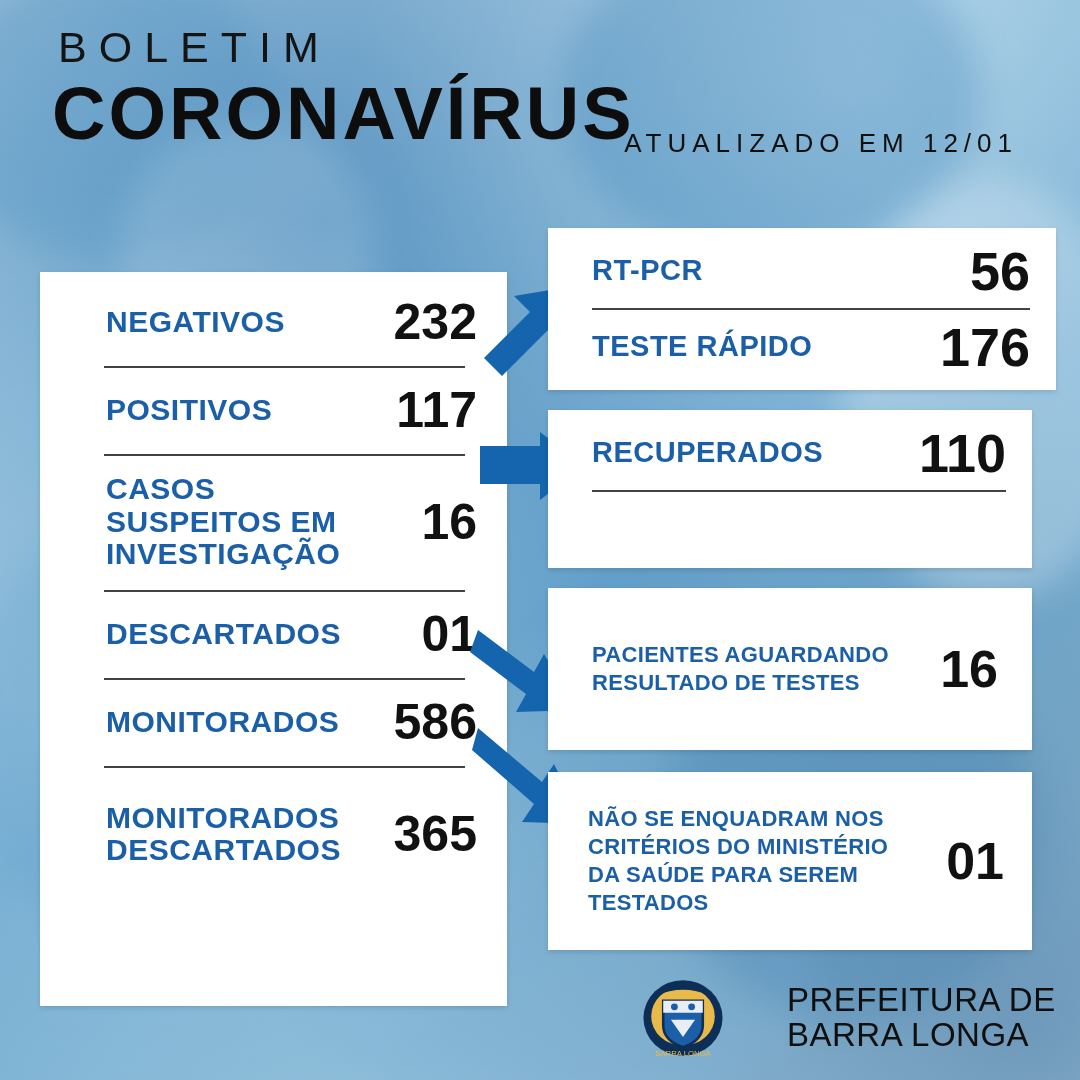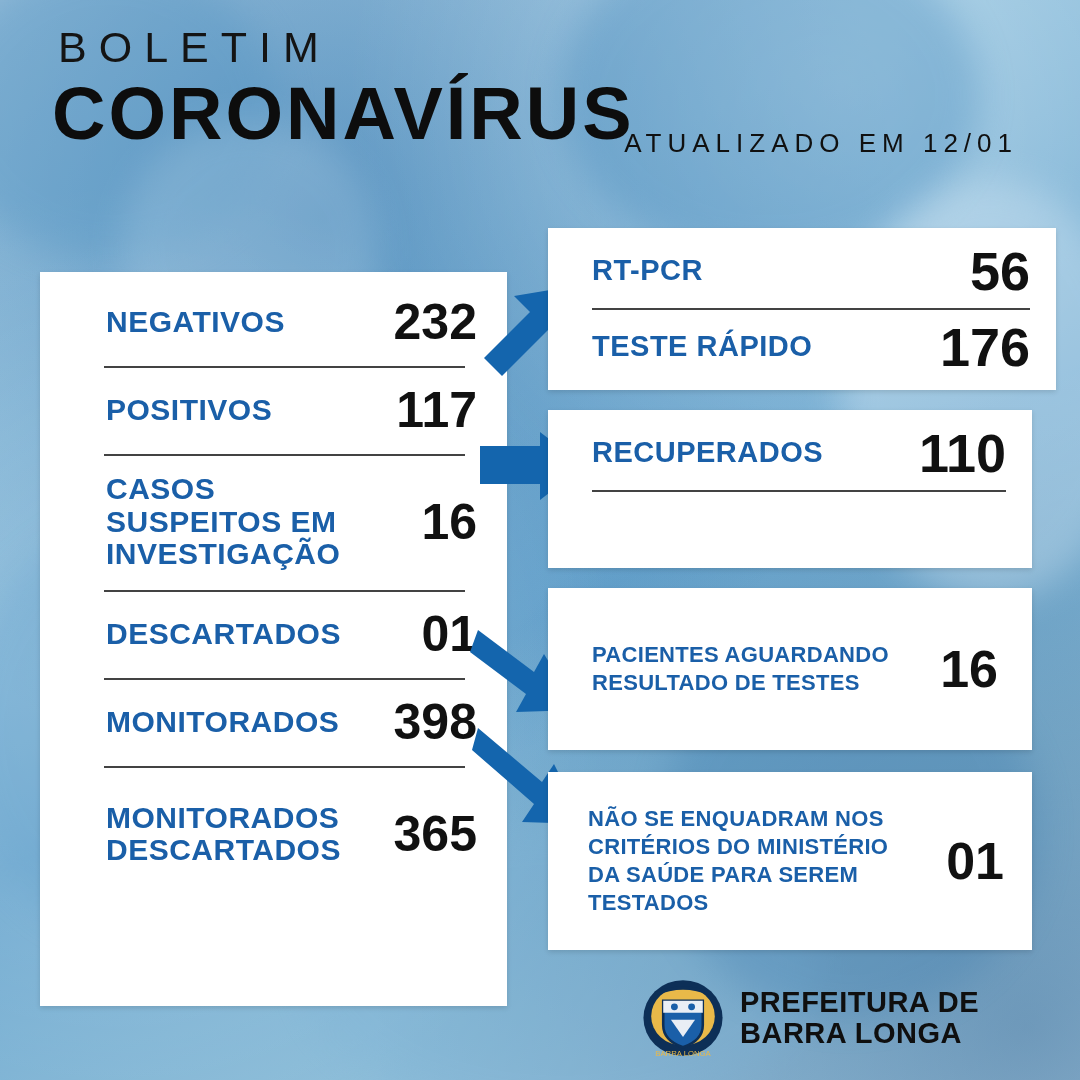--- a/index.html
+++ b/index.html
@@ -170,24 +170,25 @@
   }
   .crest {
     width: 86px;
     height: 86px;
     position: relative;
     flex: 0 0 auto;
     margin-right: 14px;
   }
   .prefeitura-text {
     color: #0f0f0f;
-    font-weight: 700;
-    font-size: 29px;
+    font-weight: 400;
+    font-size: 33px;
     line-height: 1.06;
     letter-spacing: 0.5px;
+    margin-left: 47px;
   }
 </style>
 </head>
 <body>
 
 <div id="poster">
 
   <div class="blob b1"></div>
   <div class="blob b2"></div>
   <div class="blob b3"></div>
@@ -223,21 +224,21 @@
       <div class="hr"></div>
 
       <div class="row lrow">
         <div class="label">DESCARTADOS</div>
         <div class="value">01</div>
       </div>
       <div class="hr"></div>
 
       <div class="row lrow">
         <div class="label">MONITORADOS</div>
-        <div class="value">398</div>
+        <div class="value">586</div>
       </div>
       <div class="hr"></div>
 
       <div class="row lrow tall">
         <div class="label" style="max-width:300px;">MONITORADOS DESCARTADOS</div>
         <div class="value">365</div>
       </div>
     </div>
   </div>
 

